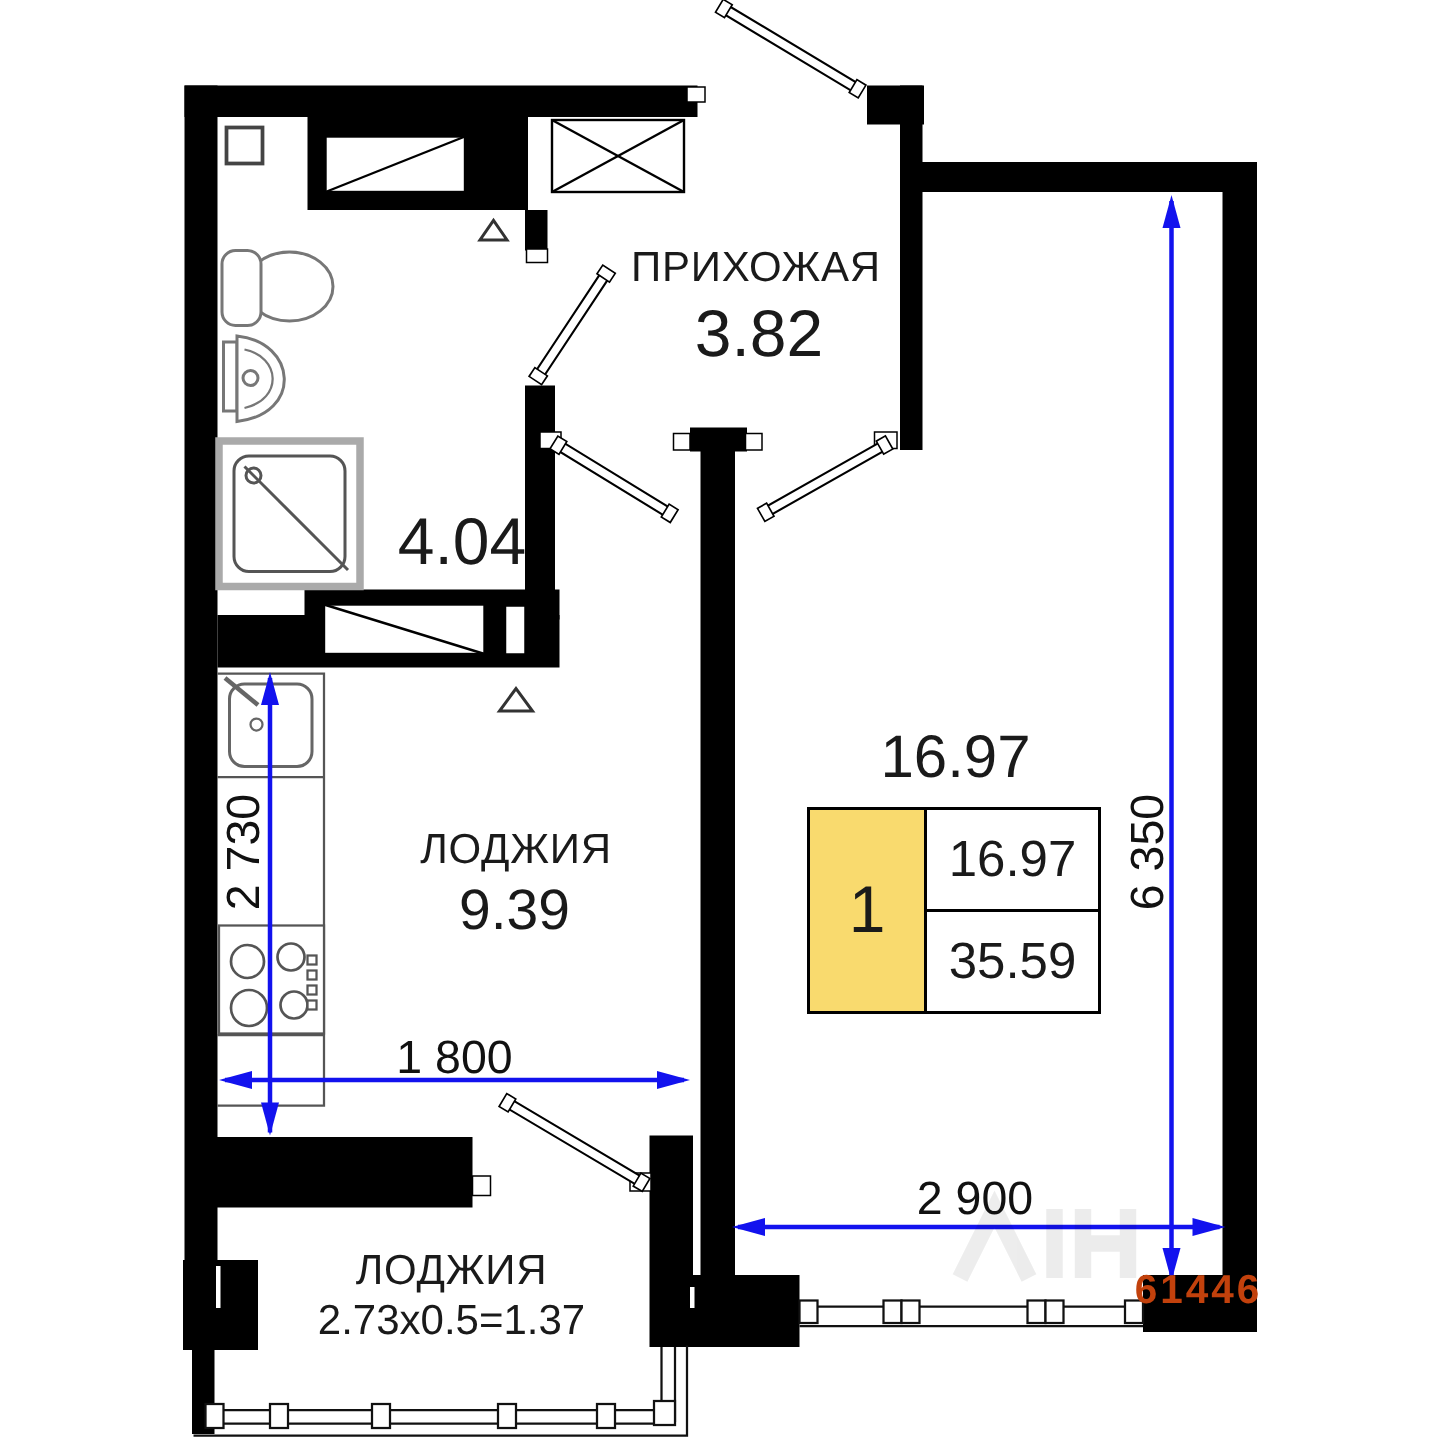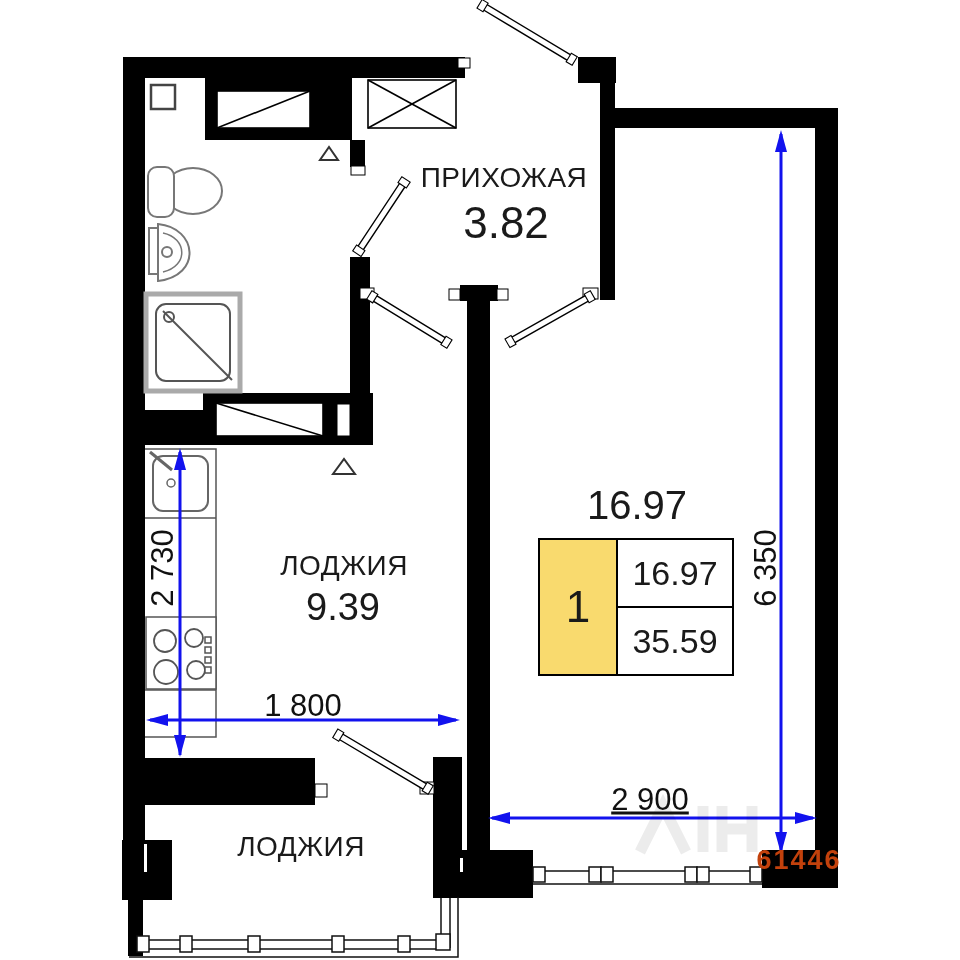--- a/index.html
+++ b/index.html
@@ -213,32 +213,34 @@
     <g stroke="#000" opacity="0.07" fill="none" stroke-width="11">
       <path d="M640,852 L663,806 L686,852"></path>
       <path d="M703,806 V852"></path>
       <path d="M722,806 V852 M722,829 H752 M752,806 V852"></path>
     </g>
   </svg>
 
   <div class="lbl room-name" style="left:504px;top:178px;">ПРИХОЖАЯ</div>
   <div class="lbl area-big" style="left:506px;top:223px;text-align:center;">3.82</div>
 
+  <div class="lbl area-big" style="left:308px;top:362px;">4.04</div>
 
   <div class="lbl area-40" style="left:637px;top:505px;">16.97</div>
 
   <div class="lbl room-name" style="left:344px;top:566px;">ЛОДЖИЯ</div>
   <div class="lbl area-38" style="left:343px;top:607px;">9.39</div>
 
   <div class="lbl room-name" style="left:301px;top:847px;">ЛОДЖИЯ</div>
+  <div class="lbl loggia-calc" style="left:301px;top:880px;">2.73х0.5=1.37</div>
 
   <div class="lbl dim-lbl rot" style="left:162px;top:568px;">2 730</div>
   <div class="lbl dim-lbl" style="left:303px;top:705px;">1 800</div>
   <div class="lbl dim-lbl rot" style="left:765px;top:568px;">6 350</div>
-  <div class="lbl dim-lbl" style="left:650px;top:799px;text-decoration:underline;">2 900</div>
+  <div class="lbl dim-lbl" style="left:650px;top:799px;">2 900</div>
 
   <div class="sum-table">
     <div class="sum-num">1</div>
     <div class="sum-rows">
       <div class="srow">16.97</div>
       <div class="srow">35.59</div>
     </div>
   </div>
 
   <div class="lbl watermark" style="left:799px;top:860px;">61446</div>

